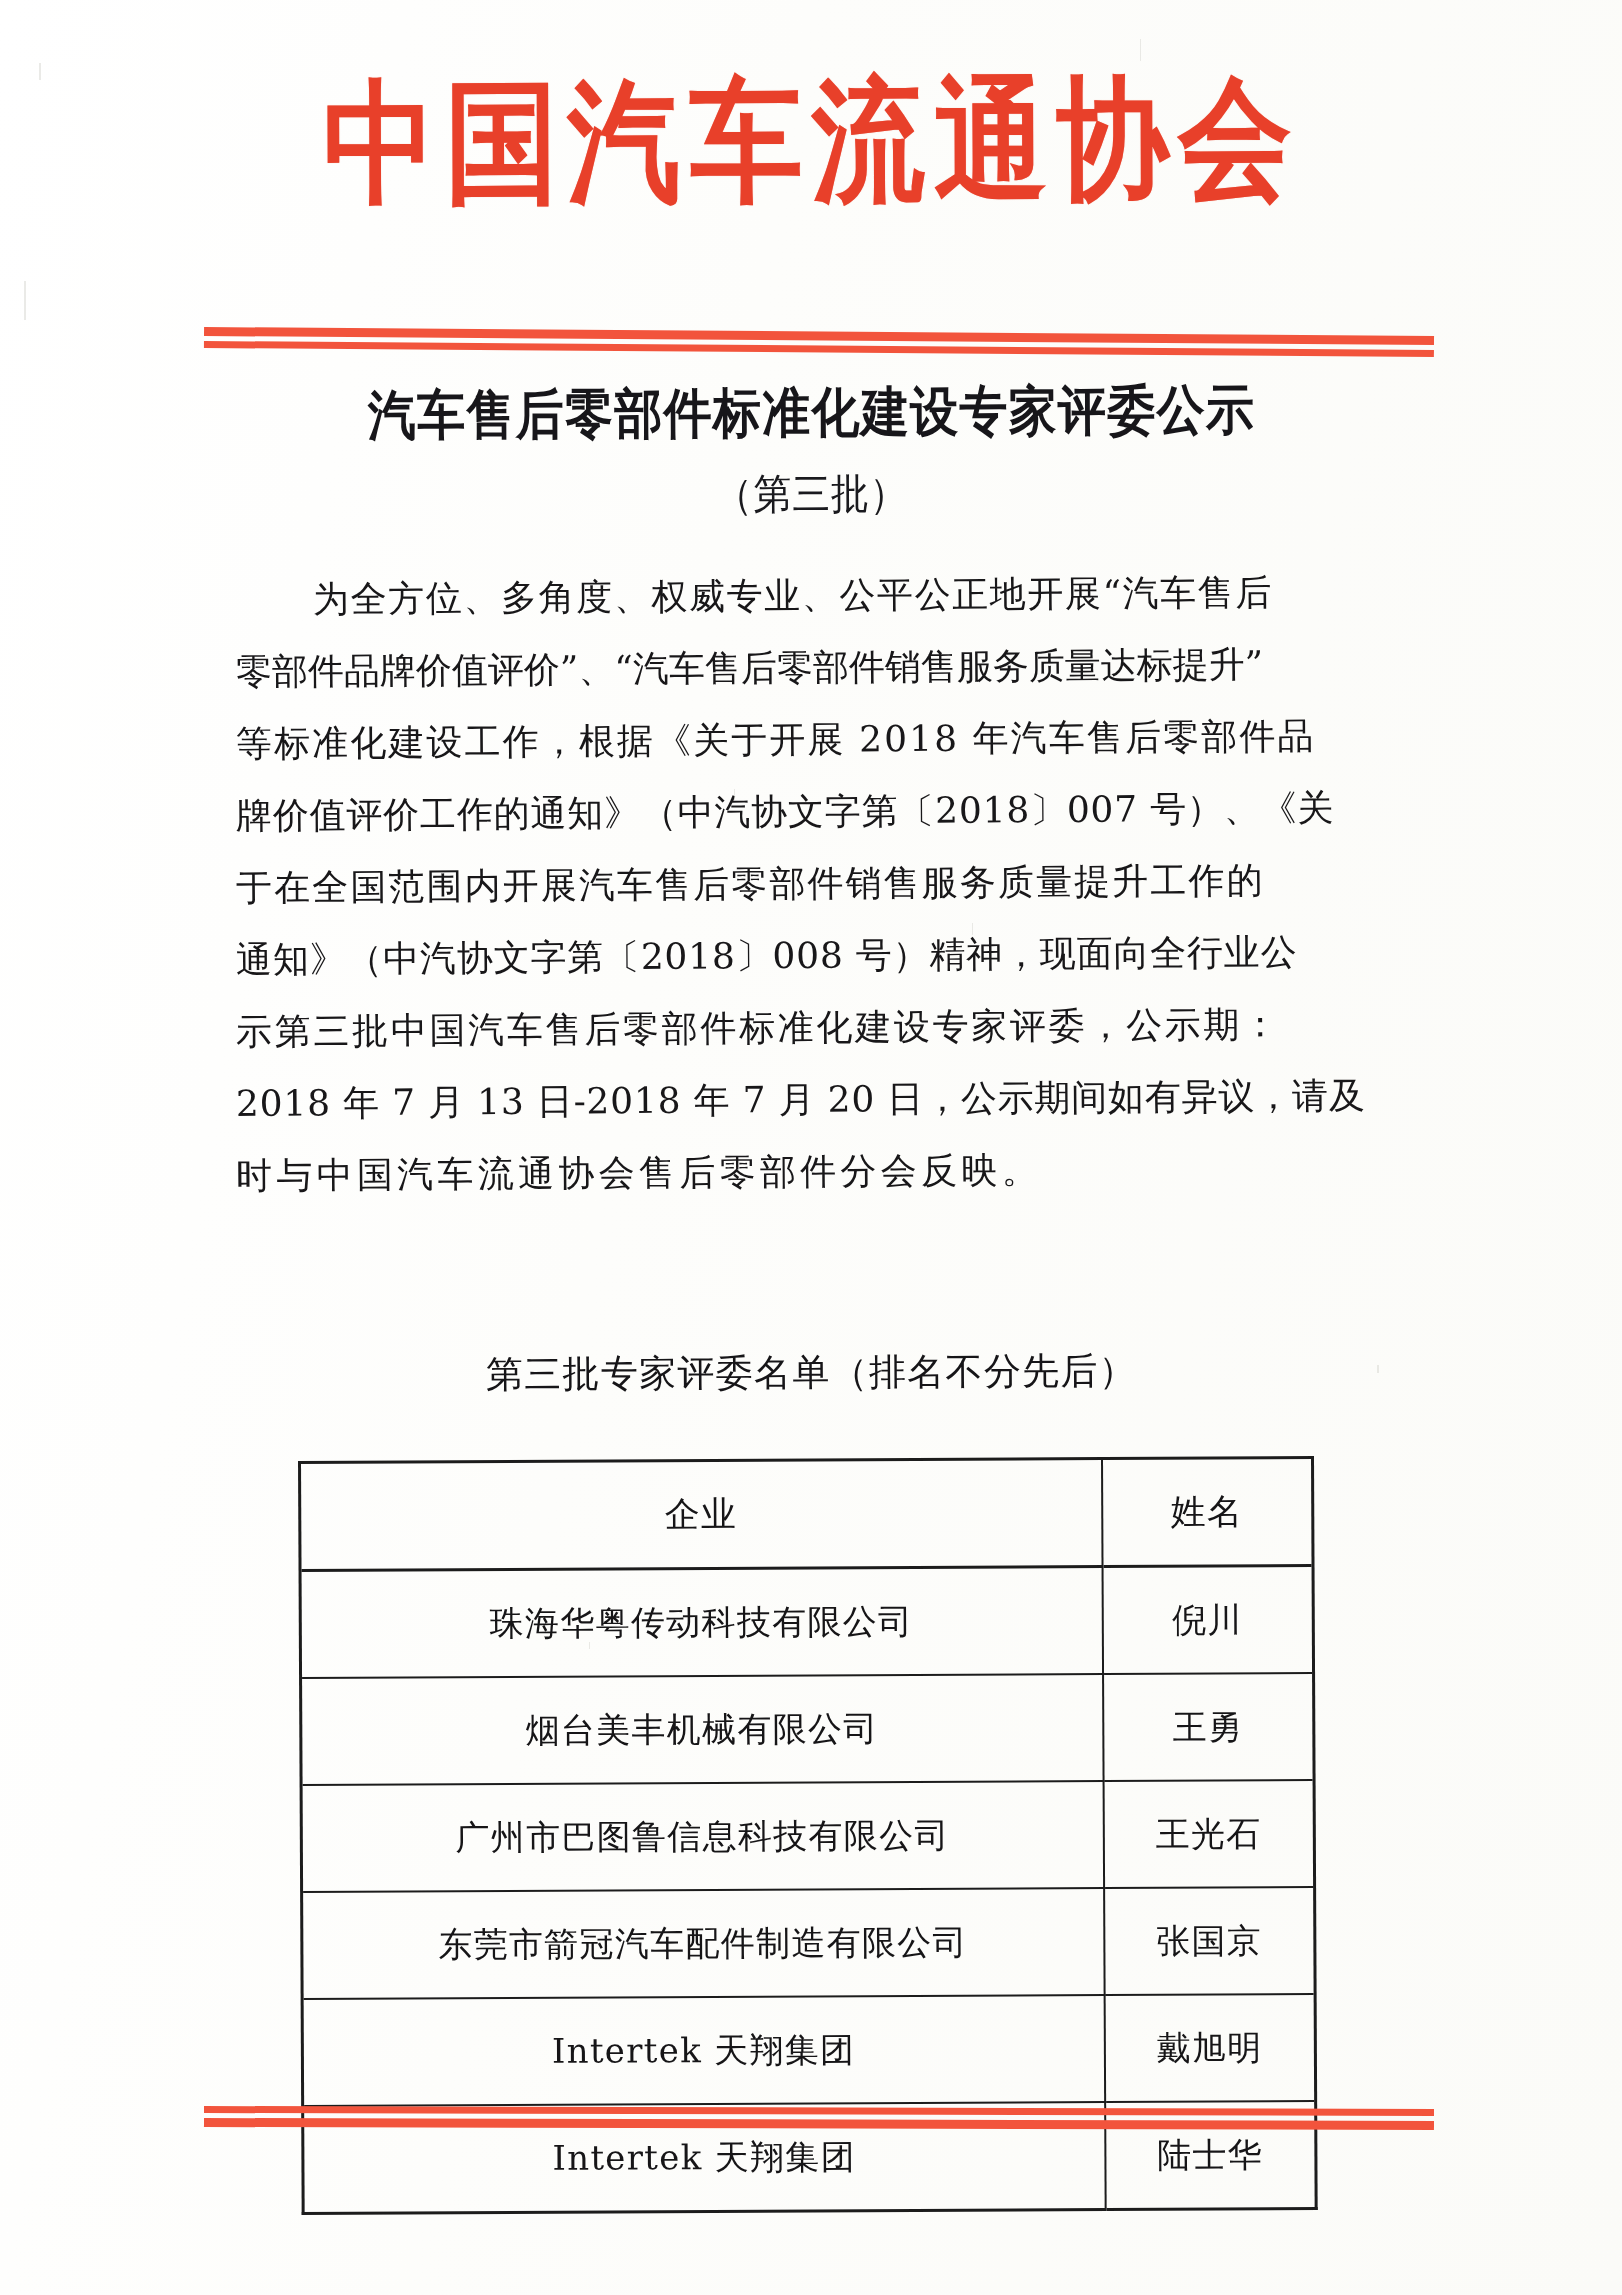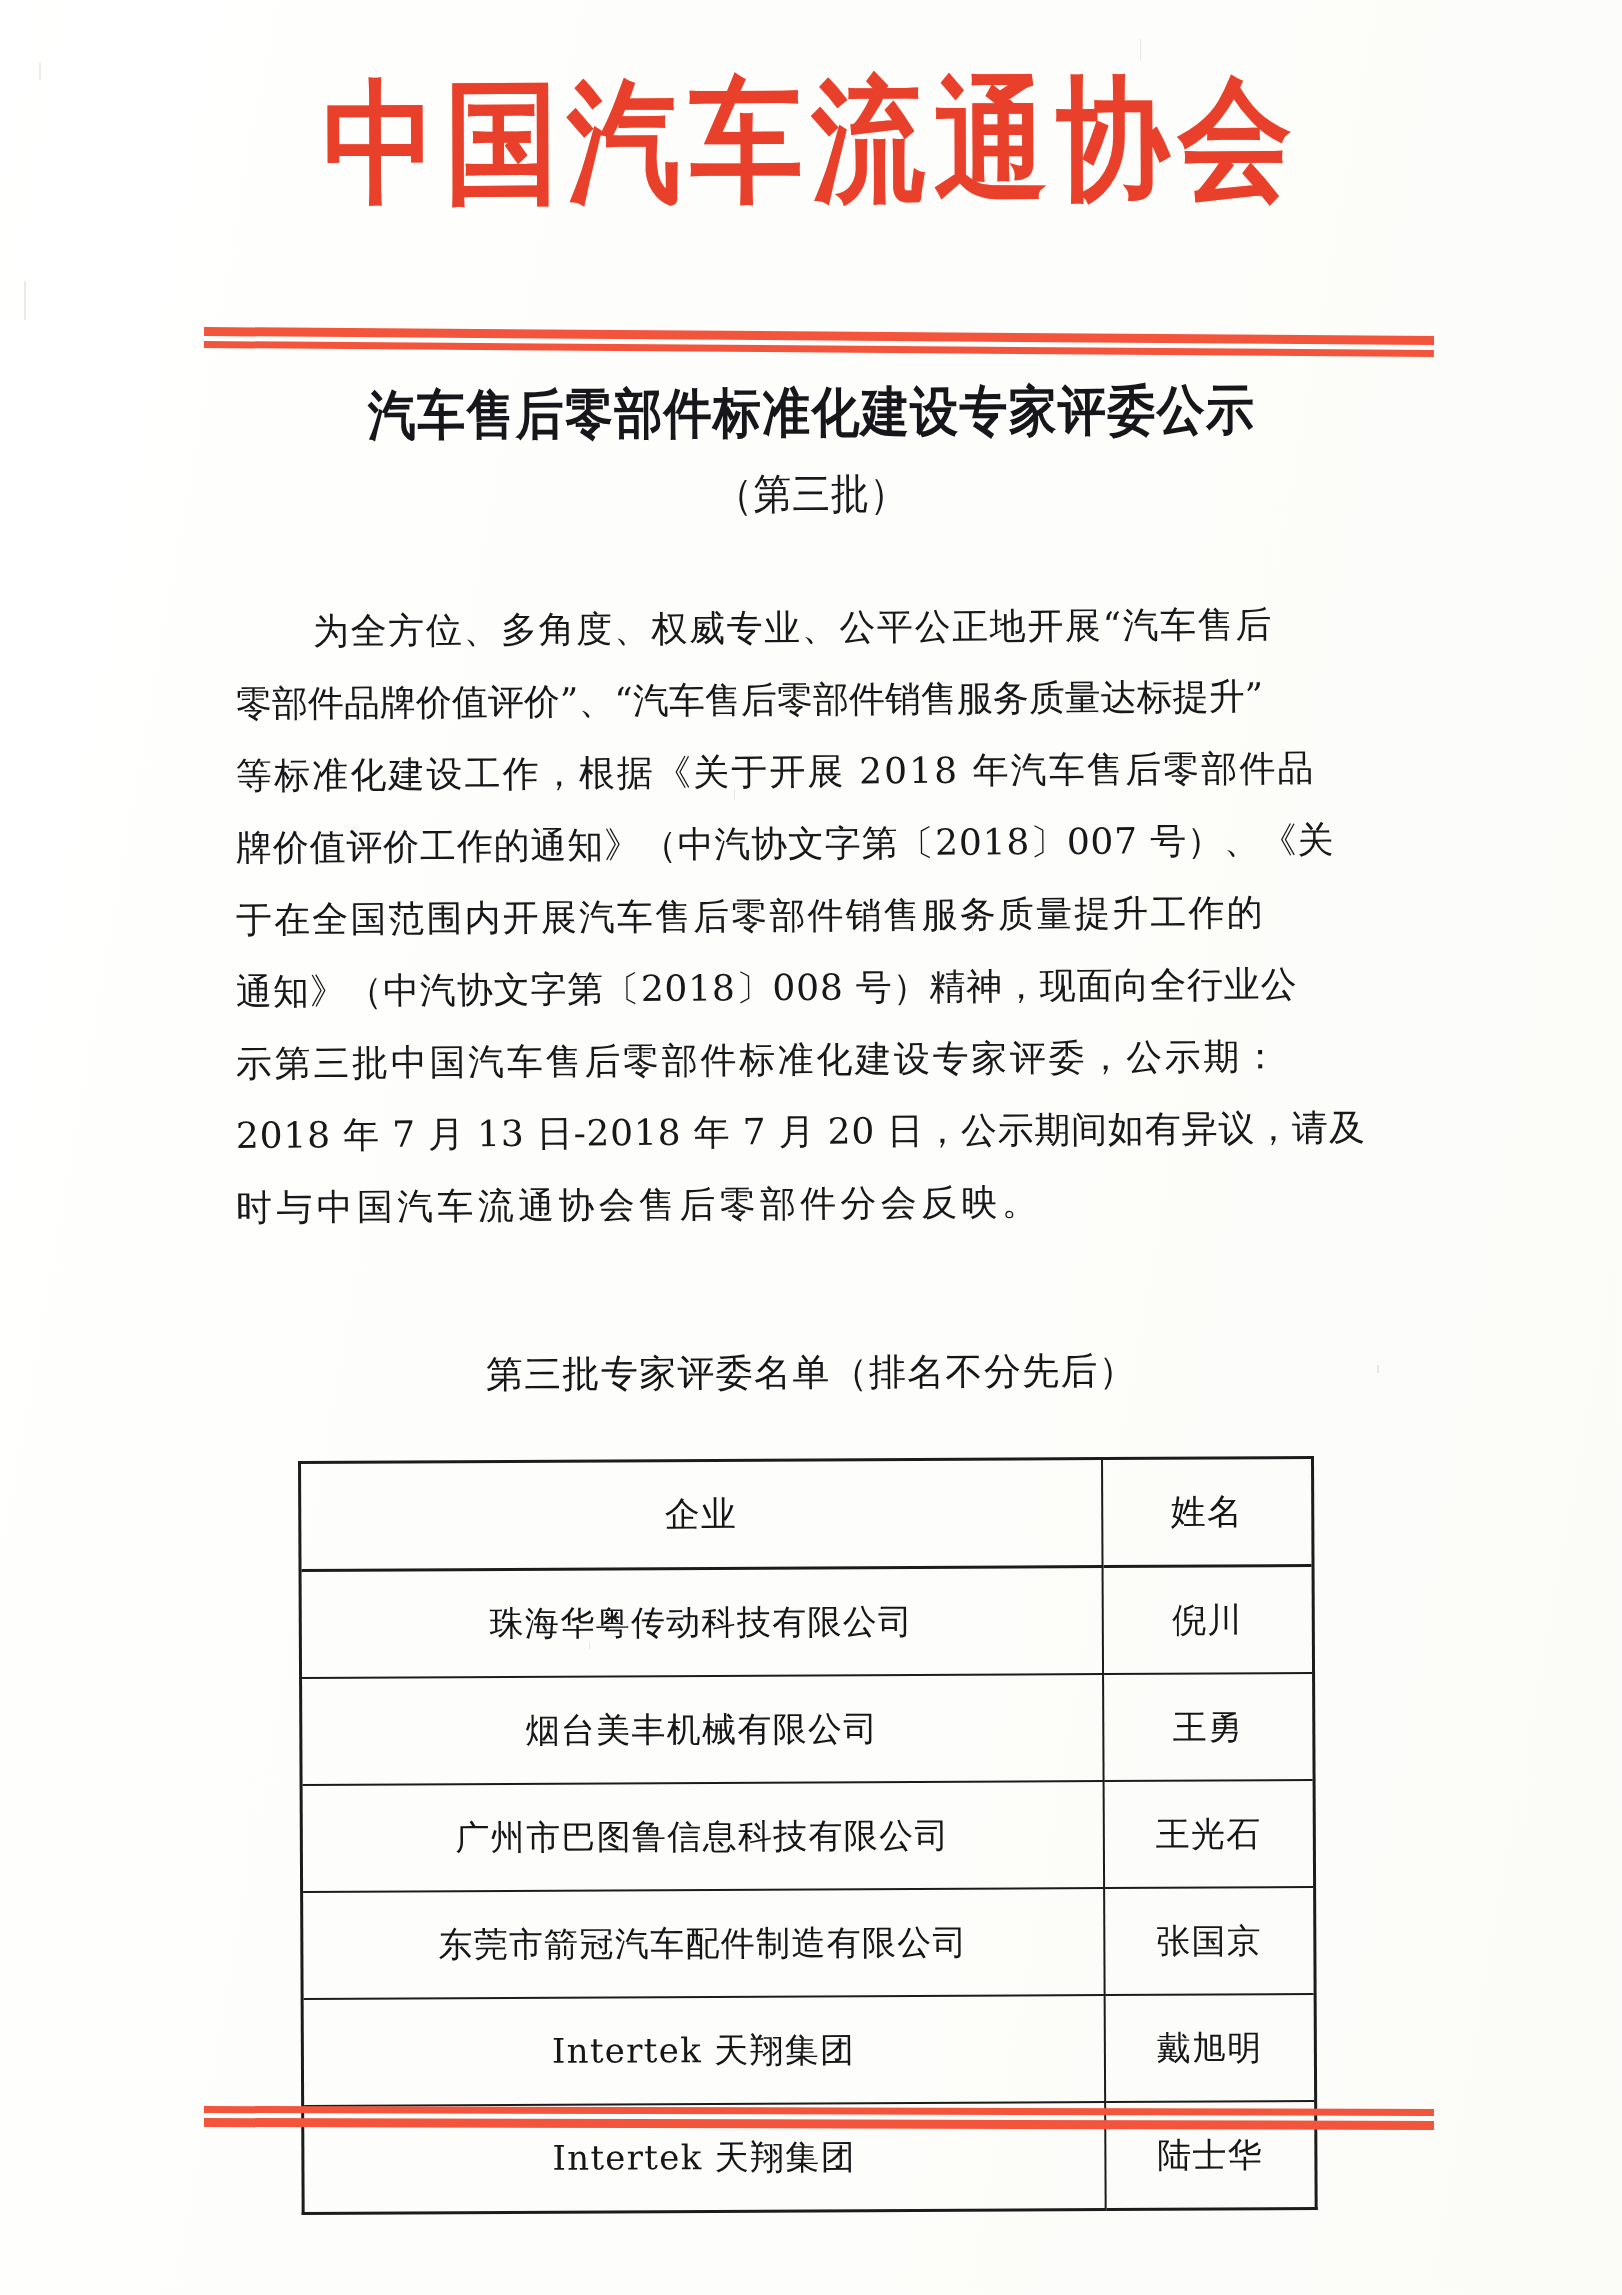--- a/index.html
+++ b/index.html
@@ -85,21 +85,21 @@
     color:#1a1a1e;
     letter-spacing:0.7px;
     transform:scaleY(1.1) rotate(-0.3deg);
     white-space:nowrap;
   }
 
   
   .body-block {
     position:absolute;
     left:236px;
-    top:596px;
+    top:564px;
     width:1178px;
   }
   .body-line {
     font-family:"DejaVu Serif", serif;
     font-size:36px;
     color:#181719;
     height:72px;
     line-height:72px;
     white-space:nowrap;
     transform:rotate(-0.42deg);

